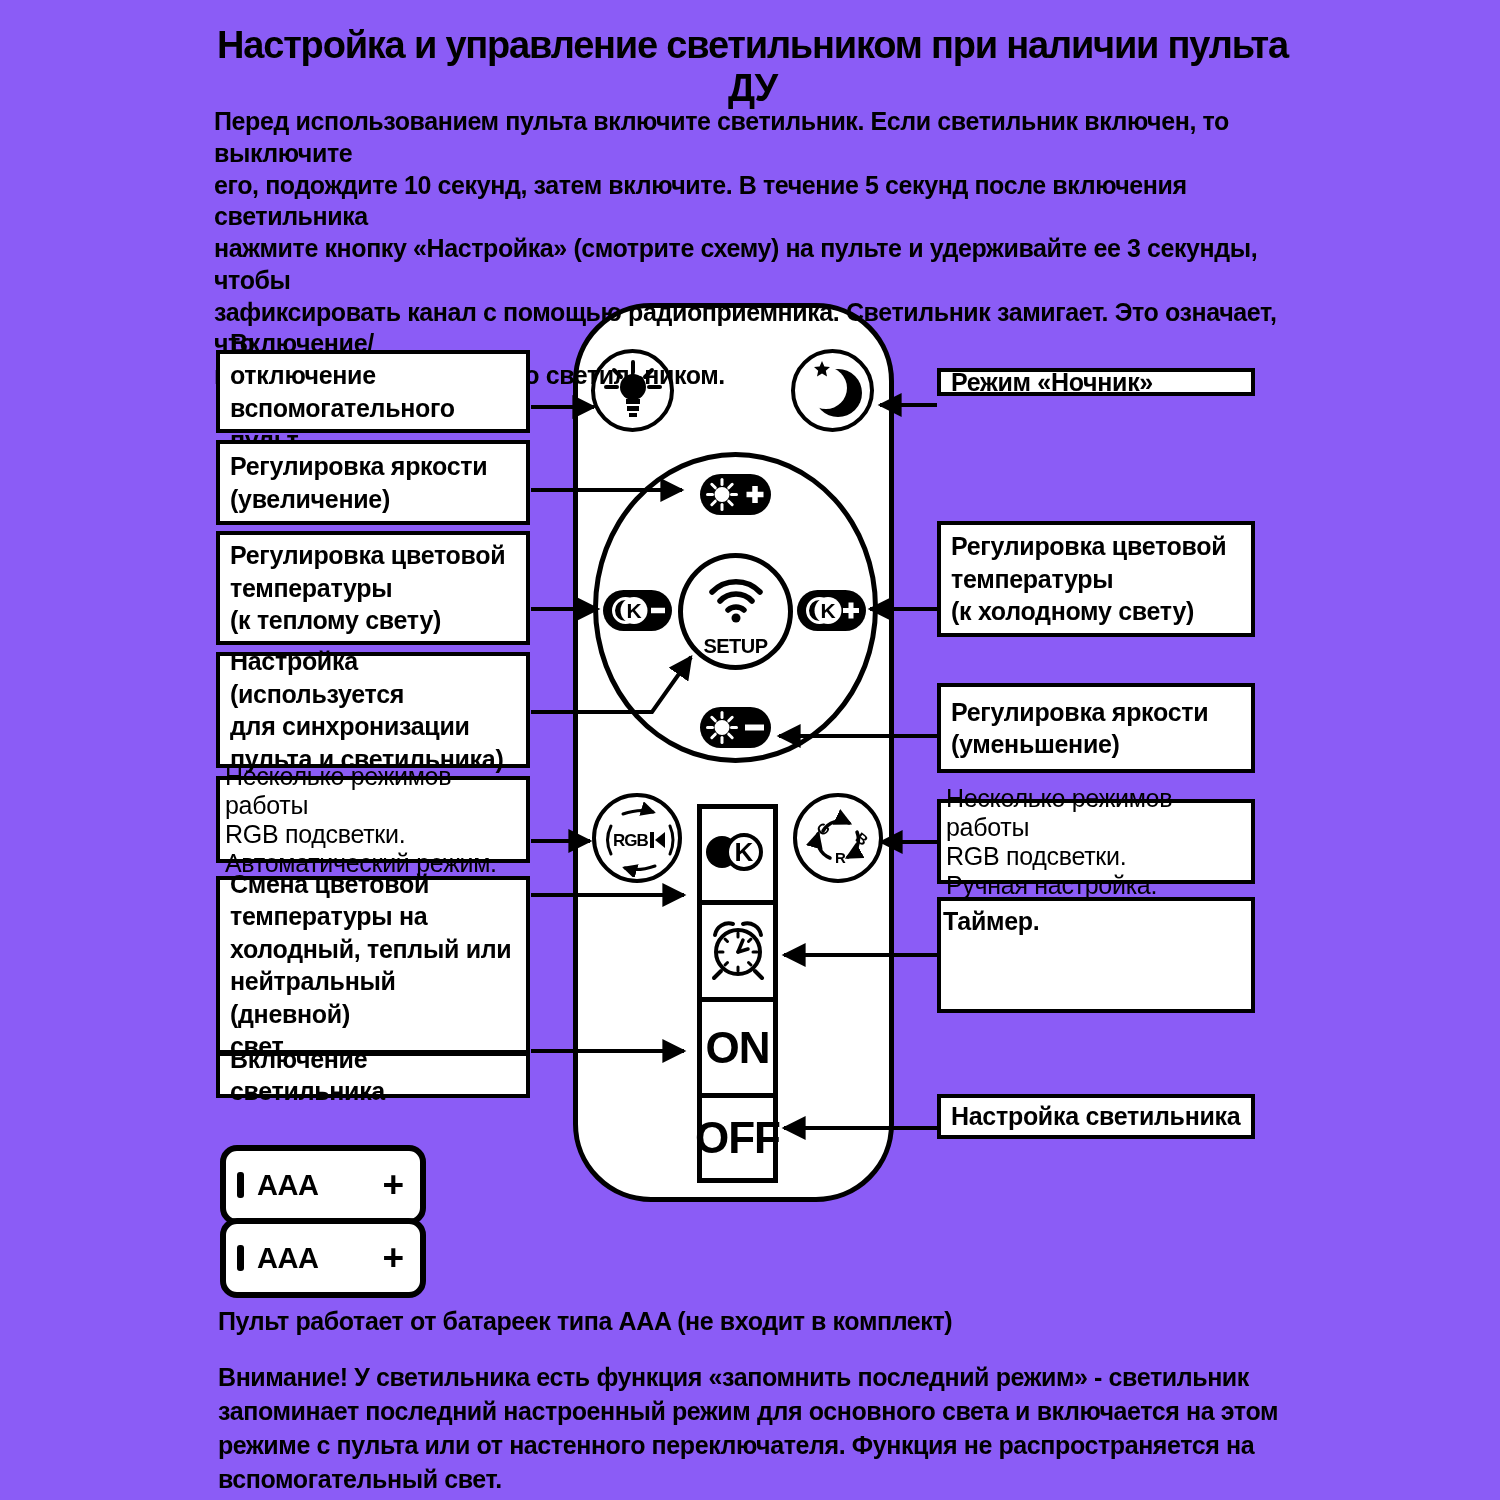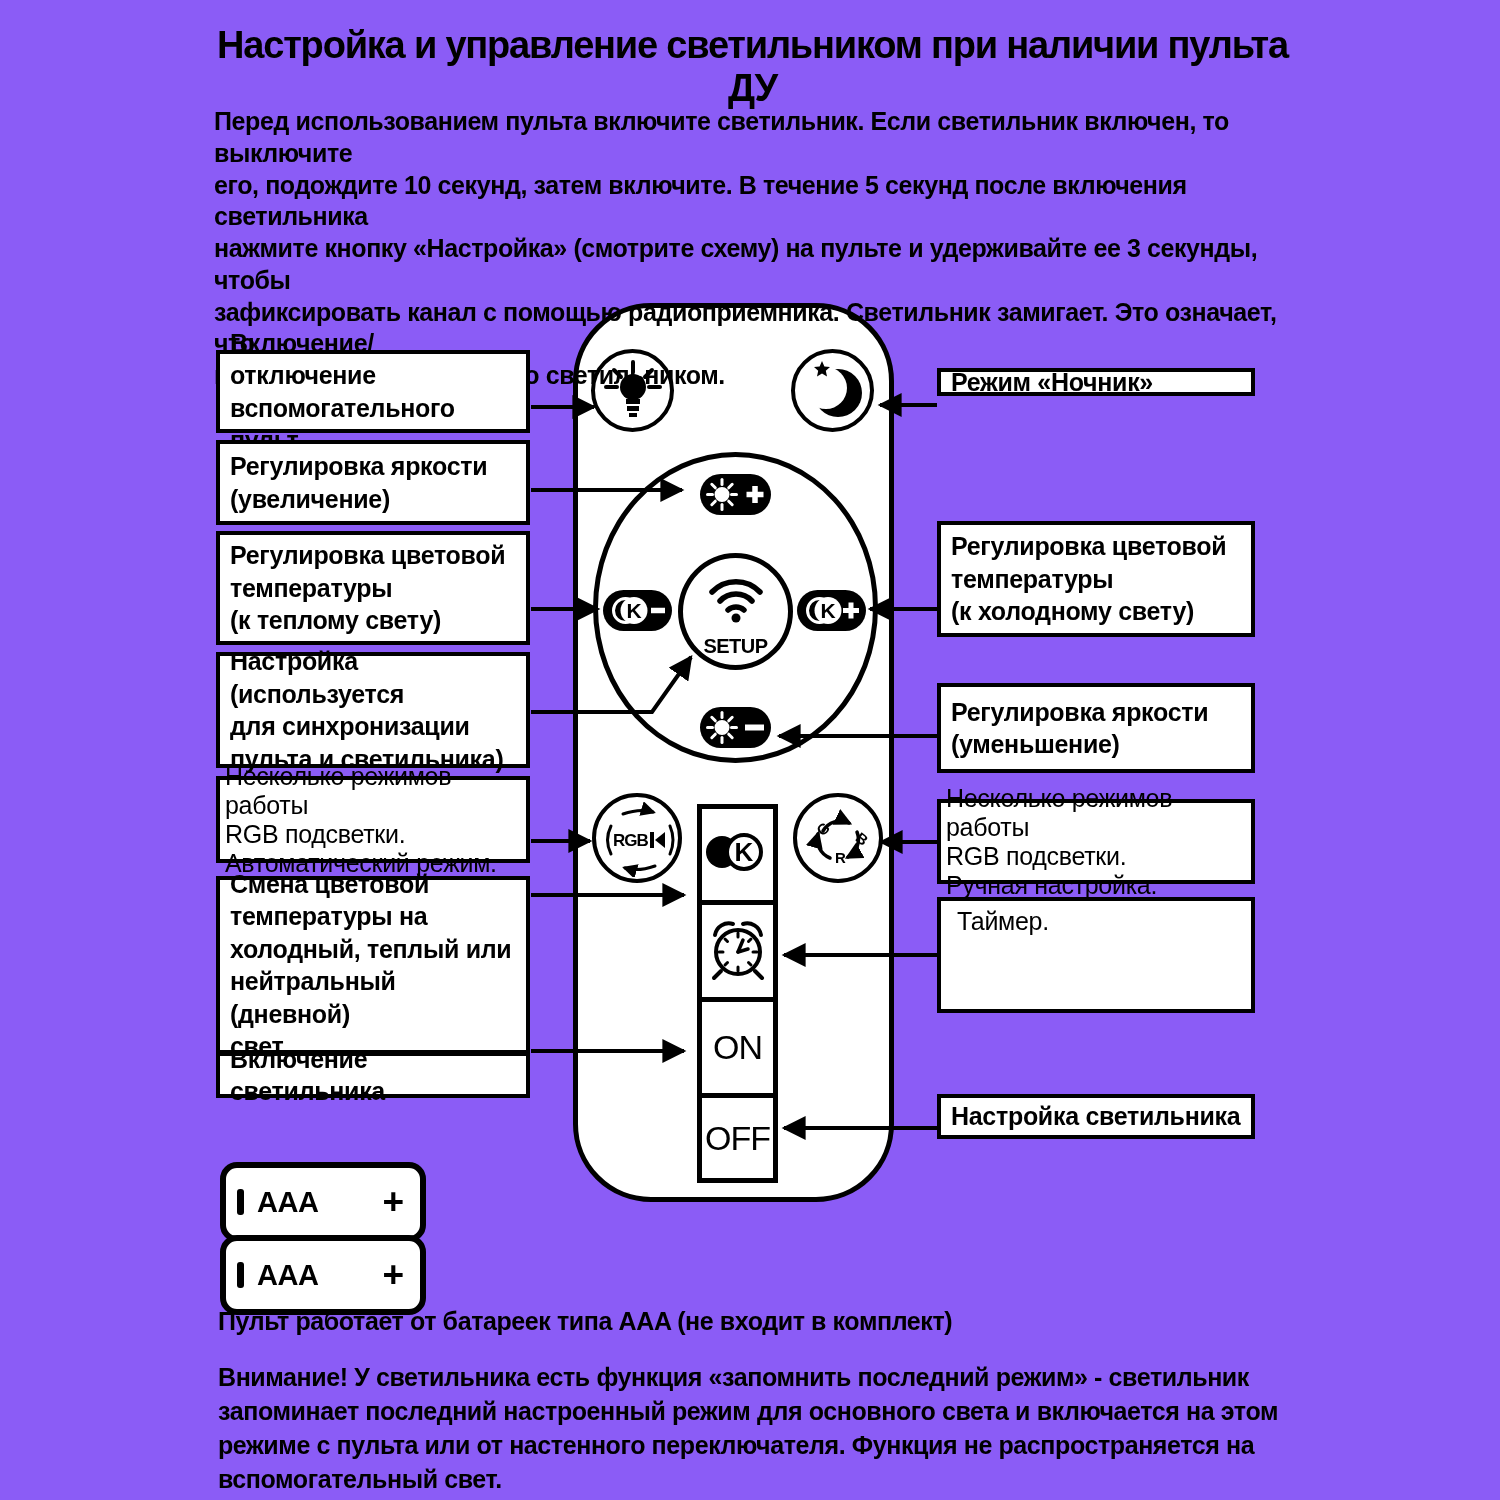--- a/index.html
+++ b/index.html
@@ -10,41 +10,41 @@
          letter-spacing:-1.2px;z-index:6;}
   .para{font-size:25px;font-weight:bold;line-height:1.27;white-space:pre-line;
         letter-spacing:-0.4px;z-index:6;}
   .intro{left:214px;top:106px;width:1090px;}
   .note{left:218px;top:1306px;width:1090px;}
   .warning{left:218px;top:1360px;width:1090px;line-height:1.36;}
   .box{border:4px solid #000;background:#fff;display:flex;align-items:center;
        padding:2px 10px;font-size:25px;font-weight:bold;line-height:1.3;
        white-space:pre-line;letter-spacing:-0.3px;z-index:6;}
   .box.regular{font-weight:normal;padding:2px 5px;line-height:1.16;}
-  .box.align-top{align-items:flex-start;padding-top:6px;padding-left:16px;}
+  .box.align-top{align-items:flex-start;padding-top:6px;padding-left:2px;font-weight:bold;}
   .lbox{left:216px;width:314px;}
   .rbox{left:937px;width:318px;}
   .remote{left:573px;top:303px;width:321px;height:899px;border:5px solid #000;
           border-radius:78px;background:#fff;z-index:1;}
   .cbtn{border:4px solid #000;border-radius:50%;background:#fff;z-index:3;
         display:flex;align-items:center;justify-content:center;}
   .ring{left:593px;top:452px;width:285px;height:311px;border:5px solid #000;
         border-radius:50%;background:#fff;z-index:2;}
   .setup{left:678px;top:553px;width:115px;height:117px;border:5px solid #000;border-radius:50%;
          background:#fff;z-index:3;display:flex;flex-direction:column;align-items:center;
          justify-content:center;}
   .setup-label{font-size:20px;font-weight:bold;margin-top:7px;letter-spacing:-0.5px;}
   .pill{z-index:3;}
   .col{left:697px;top:804px;width:81px;height:379px;border:5px solid #000;background:#fff;
        z-index:3;display:flex;flex-direction:column;}
   .cell{display:flex;align-items:center;justify-content:center;background:#fff;}
   .cell + .cell{border-top:5px solid #000;}
-  .onoff{font-size:34px;font-weight:normal;letter-spacing:-1px;}
+  .onoff{font-size:44px;font-weight:bold;letter-spacing:-1px;}
   .overlay{left:0;top:0;z-index:5;pointer-events:none;}
-  .battery{left:220px;width:176px;height:68px;z-index:6;margin-top:17px;}
+  .battery{left:220px;width:176px;height:68px;z-index:6;}
   .bat-tab{position:absolute;right:0;top:15px;width:32px;height:38px;border:6px solid #000;
            border-radius:9px;background:#fff;}
   .bat-body{position:absolute;left:0;top:0;width:194px;height:68px;border:6px solid #000;
             border-radius:17px;background:#fff;display:flex;align-items:center;}
   .bat-neg{width:7px;height:26px;background:#000;border-radius:3px;margin-left:11px;flex:none;}
   .bat-label{font-size:29px;font-weight:bold;margin-left:13px;letter-spacing:-0.5px;}
   .bat-plus{font-size:37px;font-weight:bold;margin-left:auto;margin-right:16px;}
 </style>
 </head>
 <body>

